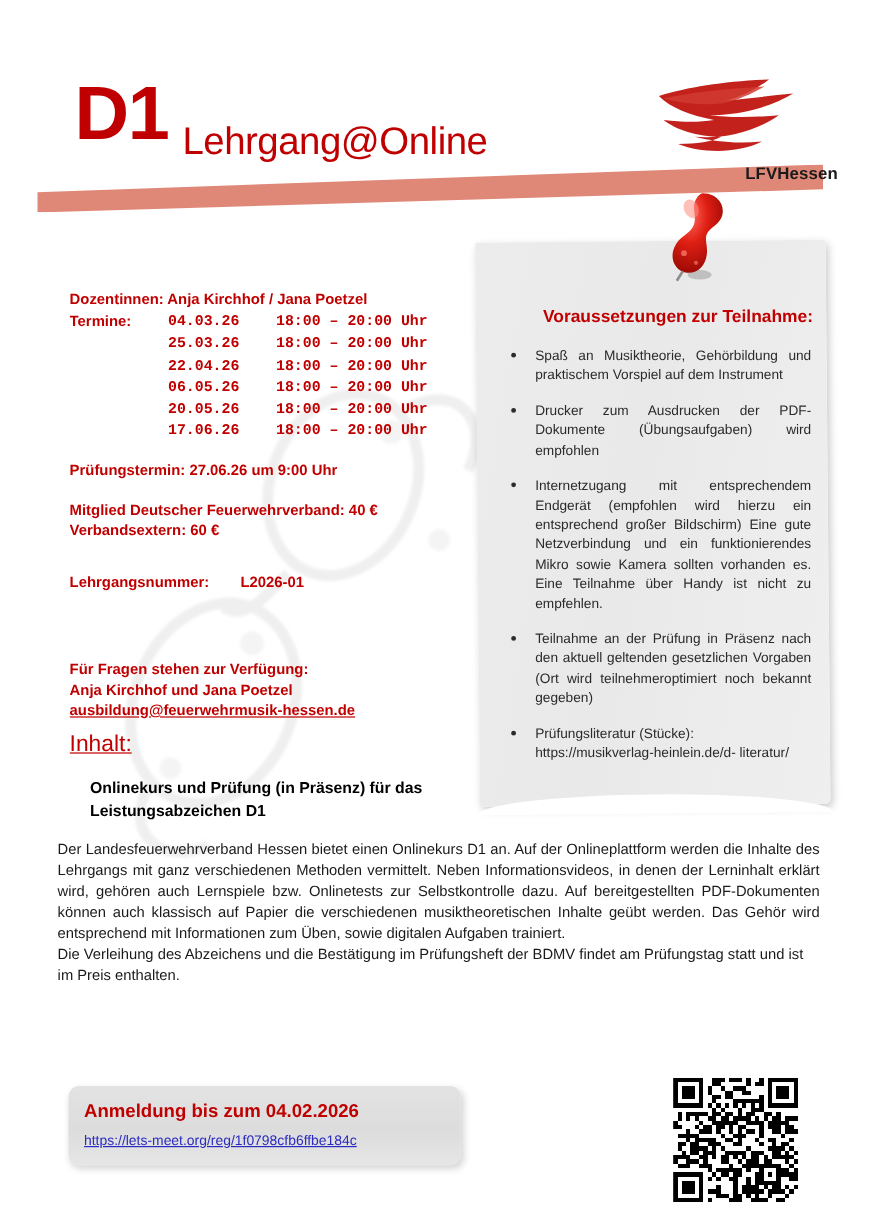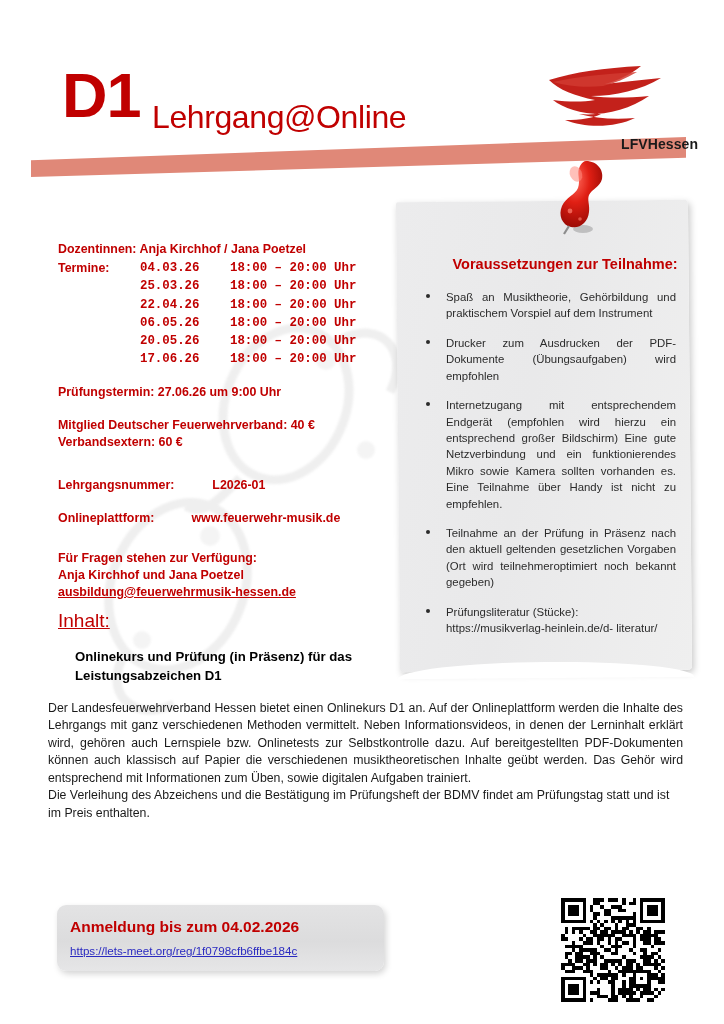--- a/index.html
+++ b/index.html
@@ -185,21 +185,21 @@
 
   .dates { position: absolute; left: 140px; top: 261px; font-family: Liberation Mono, monospace; }
   .dates .row { display: flex; height: 18.3px; align-items: baseline; }
   .dates .d  { width: 90px; color: #C00000; font-weight: bold; font-size: 12.4px; }
   .dates .t  { color: #C00000; font-weight: bold; font-size: 12.4px; white-space: nowrap;}
 
   .pruef    { left: 58px; top: 385px; }
   .mitglied { left: 58px; top: 418px; }
   .extern   { left: 58px; top: 435px; }
   .lgnr     { left: 58px; top: 478px; }
-  .lgnr .v  { display: inline-block; margin-left: 38px; }
+  .lgnr .v  { display: inline-block; margin-left: 26px; }
   .plattform{ left: 58px; top: 511px; }
   .plattform .v { display: inline-block; margin-left: 37px; }
   .fragen   { left: 58px; top: 551px; }
   .namen    { left: 58px; top: 568px; }
   .mail     { left: 58px; top: 585px; text-decoration: underline; }
 
   .inhalt {
     position: absolute;
     left: 58px; top: 610px;
     font-size: 19px;
@@ -376,23 +376,20 @@
   </div>
 
   <div class="red-b pruef">Prüfungstermin: 27.06.26 um 9:00 Uhr</div>
   <div class="red-b mitglied">Mitglied Deutscher Feuerwehrverband: 40 €</div>
   <div class="red-b extern">Verbandsextern: 60 €</div>
 
   <div class="red-b lgnr">
     <span>Lehrgangsnummer:</span><span class="v">L2026-01</span>
   </div>
 
-  <div class="red-b plattform">
-    <span>Onlineplattform:</span><span class="v">www.feuerwehr-musik.de</span>
-  </div>
 
   <div class="red-b fragen">Für Fragen stehen zur Verfügung:</div>
   <div class="red-b namen">Anja Kirchhof und Jana Poetzel</div>
   <div class="red-b mail">ausbildung@feuerwehrmusik-hessen.de</div>
 
   <div class="inhalt">Inhalt:</div>
   <div class="kurs-title">Onlinekurs und Prüfung (in Präsenz) für das Leistungsabzeichen D1</div>
 
   <div class="body-text">
     <p>Der Landesfeuerwehrverband Hessen bietet einen Onlinekurs D1 an. Auf der Onlineplattform werden die Inhalte des Lehrgangs mit ganz verschiedenen Methoden vermittelt. Neben Informationsvideos, in denen der Lerninhalt erklärt wird, gehören auch Lernspiele bzw. Onlinetests zur Selbstkontrolle dazu. Auf bereitgestellten PDF-Dokumenten können auch klassisch auf Papier die verschiedenen musiktheoretischen Inhalte geübt werden. Das Gehör wird entsprechend mit Informationen zum Üben, sowie digitalen Aufgaben trainiert.</p>

